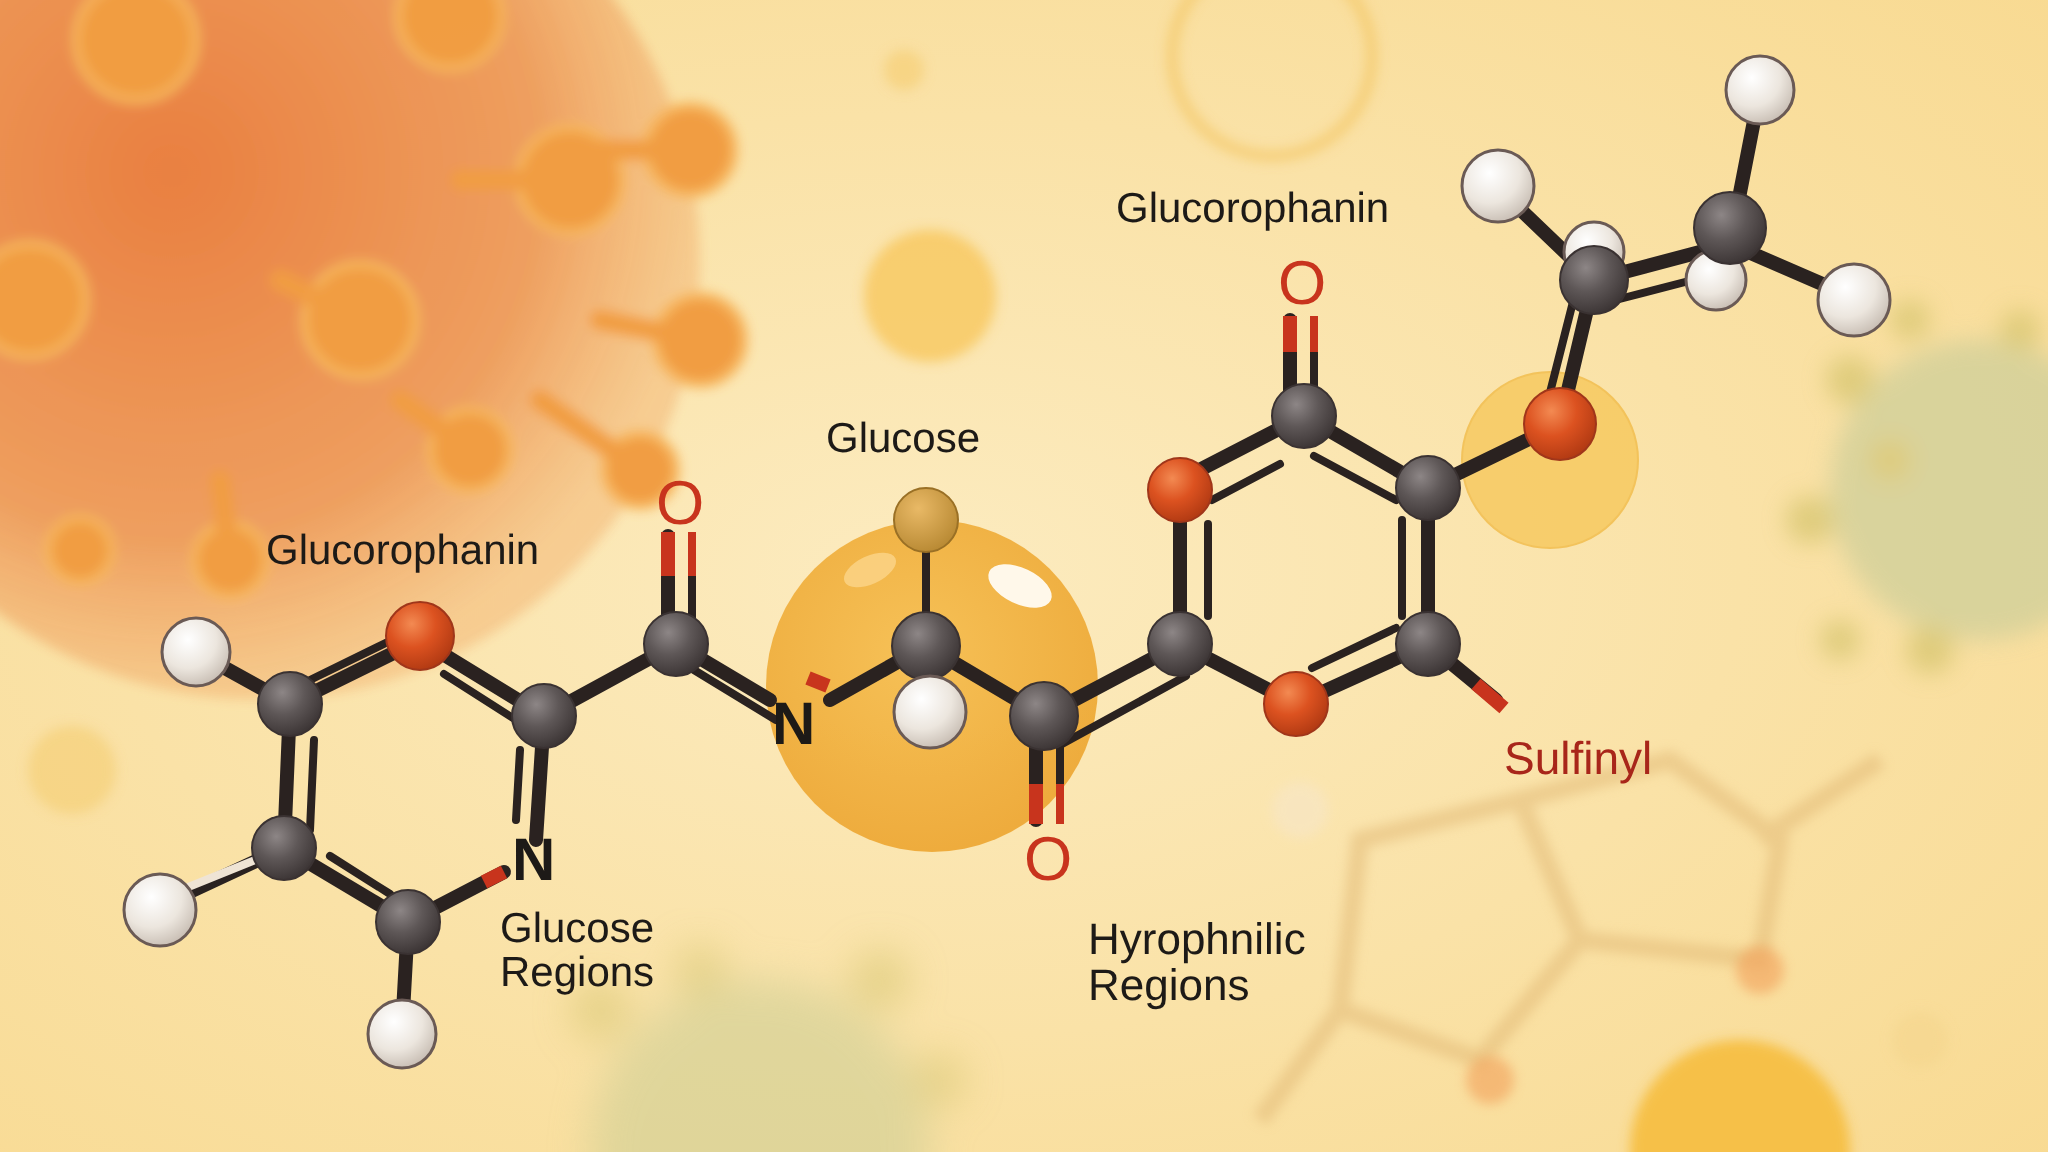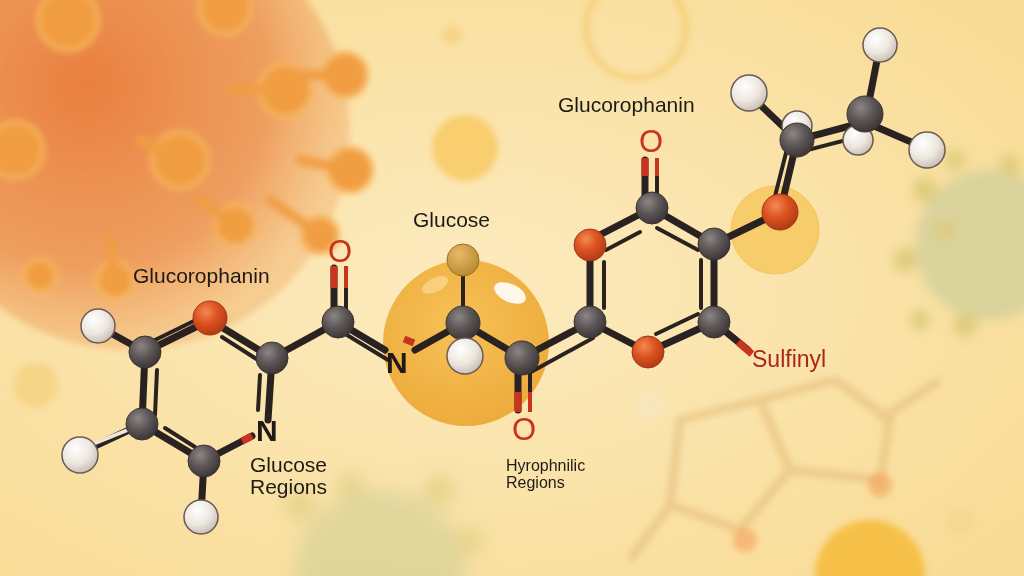--- a/index.html
+++ b/index.html
@@ -2,21 +2,21 @@
 <html><head>
 <meta charset="utf-8">
 <style>
   html, body { margin: 0; padding: 0; }
   body { width: 1024px; height: 576px; overflow: hidden; background: #fbe3a8; font-family: "Liberation Sans", sans-serif; }
   #scene { position: absolute; left: 0; top: 0; width: 1024px; height: 576px; }
   .label { position: absolute; color: #1d1a17; font-family: Liberation Sans, sans-serif; white-space: nowrap; line-height: 1.05; }
   .elem { position: absolute; font-family: "Liberation Sans", sans-serif; font-weight: normal; line-height: 1; }
   .elem.o { color: #c8341d; font-size: 31px; }
   .elem.n { color: #1d1a17; font-size: 30px; font-weight: bold; }
-  .sulf { position: absolute; color: #a8261a; font-size: 23px; font-family: "Liberation Sans", sans-serif; }
+  .sulf { position: absolute; color: #a8261a; font-size: 23px; font-family: "Liberation Sans", sans-serif; margin-top: 20px; }
 </style>
 </head>
 <body>
 
 <svg id="scene" viewBox="0 0 1024 576" xmlns="http://www.w3.org/2000/svg">
   <defs>
     <radialGradient id="bg" cx="0.45" cy="0.5" r="0.8">
       <stop offset="0" stop-color="#fcebbf"></stop>
       <stop offset="1" stop-color="#f8d98f"></stop>
     </radialGradient>
@@ -258,17 +258,17 @@
 <span class="elem n" style="left:256px; top:416px;">N</span>
 <span class="elem n" style="left:386px; top:348px;">N</span>
 
 <div class="label" style="left:133px; top:265px; font-size:21px;">Glucorophanin</div>
 <div class="label" style="left:558px; top:94px; font-size:21px;">Glucorophanin</div>
 <div class="label" style="left:413px; top:209px; font-size:21px;">Glucose</div>
 <div class="label" style="left:250px; top:454px; font-size:21px;">
   <div>Glucose</div>
   <div>Regions</div>
 </div>
-<div class="label" style="left:506px; top:458px; font-size:16px;">
+<div class="label" style="left:544px; top:458px; font-size:22px;">
   <div>Hyrophnilic</div>
   <div>Regions</div>
 </div>
 <div class="sulf" style="left:752px; top:346px;">Sulfinyl</div>
 
 </body></html>

